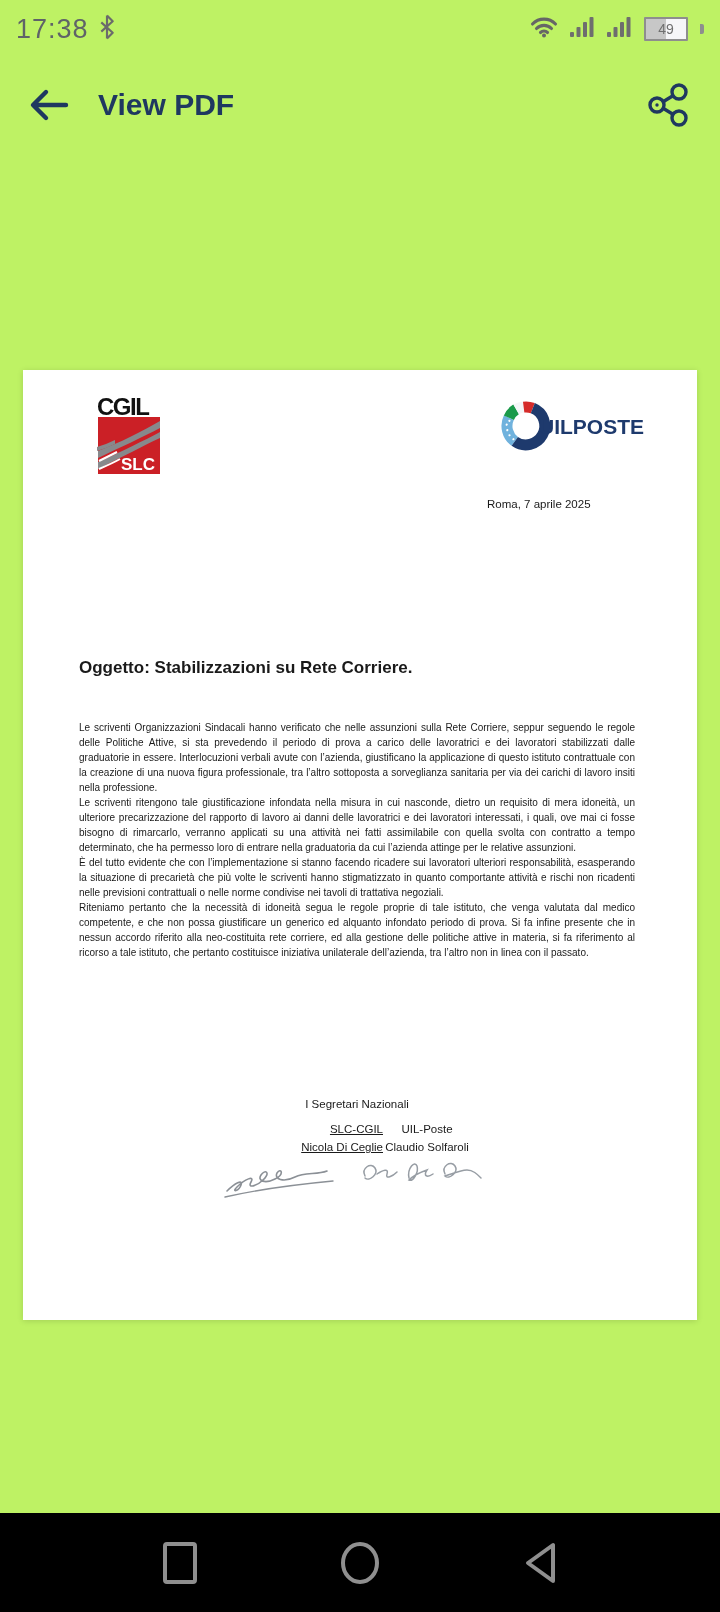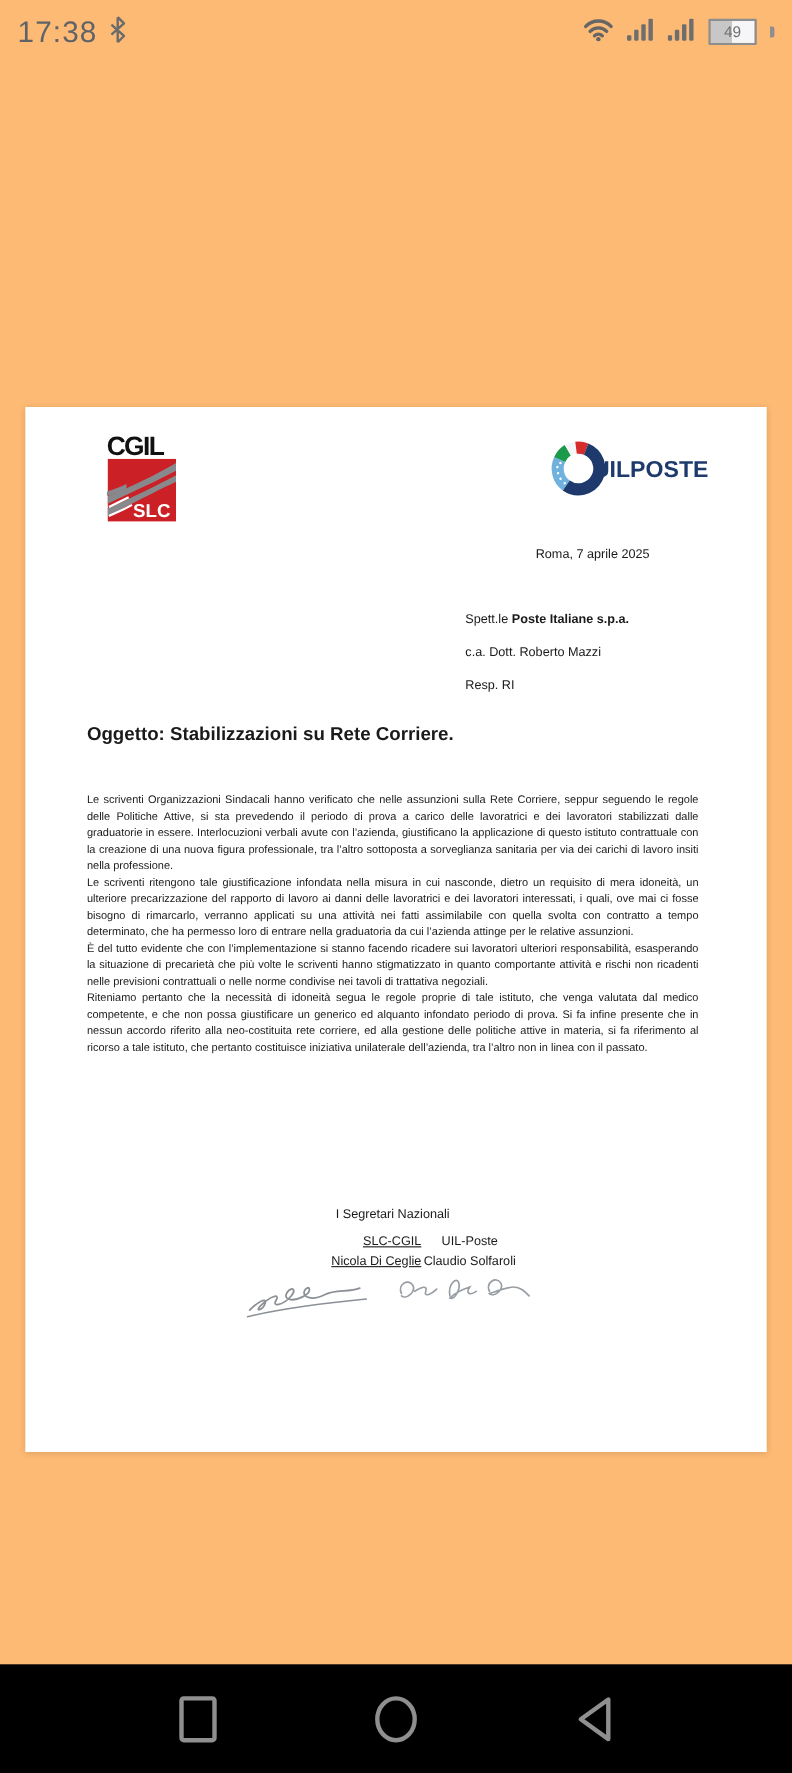--- a/index.html
+++ b/index.html
@@ -1,19 +1,19 @@
 <!DOCTYPE html>
 <html><head>
 <meta charset="utf-8">
 <style>
   * { margin:0; padding:0; box-sizing:border-box; }
   html,body { background:#d8d8da; }
   .screen {
     position:relative; width:720px; height:1612px;
-    background:#fdba74; overflow:hidden; margin:0 auto;
+    background:#bef264; overflow:hidden; margin:0 auto;
     font-family:"Liberation Sans","DejaVu Sans",sans-serif;
   }
 
   
   .status-bar {
     position:absolute; top:0; left:0; width:720px; height:58px;
     display:flex; align-items:center; padding:0 16px; color:#636363;
   }
   .status-left { display:flex; align-items:center; gap:10px; }
   .status-time { font-size:27px; letter-spacing:1px; color:#5f6368; }
@@ -110,20 +110,37 @@
           <rect x="19.5" y="1" width="4" height="20" rx="1" fill="#6e6e6e"></rect>
         </svg>
       </span>
       <span class="battery">
         <span class="battery-num">49</span>
       </span>
       <span class="battery-nub"></span>
     </div>
   </div>
 
+  <div class="app-header">
+    <div class="back-btn">
+      <svg width="42" height="34" viewBox="0 0 42 34">
+        <path d="M38 17 L6 17 M18 4 L5 17 L18 30" fill="none" stroke="#1f3860" stroke-width="4.4" stroke-linecap="round" stroke-linejoin="round"></path>
+      </svg>
+    </div>
+    <div class="header-title">View PDF</div>
+    <div class="share-btn">
+      <svg width="46" height="44" viewBox="0 0 46 44">
+        <circle cx="12" cy="22" r="7" fill="none" stroke="#1f3860" stroke-width="3.4"></circle>
+        <circle cx="12" cy="22" r="1.7" fill="#1f3860"></circle>
+        <circle cx="34" cy="9" r="7" fill="none" stroke="#1f3860" stroke-width="3.4"></circle>
+        <circle cx="34" cy="35" r="7" fill="none" stroke="#1f3860" stroke-width="3.4"></circle>
+        <path d="M18.5 18.5 L27.5 13 M18.5 25.5 L27.5 31" stroke="#1f3860" stroke-width="3.4"></path>
+      </svg>
+    </div>
+  </div>
 
   <div class="pdf-page">
 
     <div class="logo-cgil">
       <div class="cgil-word">CGIL</div>
       <svg width="64" height="58" viewBox="0 0 64 58">
         <rect x="1" y="0" width="62" height="57" fill="#cb2026"></rect>
         <path d="M1 34 C22 26 46 14 63 4 L63 11 C46 20 22 31 1 41 Z" fill="#87898c"></path>
         <path d="M1 45 C24 35 48 23 63 15 L63 21 C48 28 25 40 1 52 Z" fill="#87898c"></path>
         <path d="M0 30 C6 28 12 26 18 23 L18 27 C12 30 6 32 0 34 Z" fill="#87898c"></path>
@@ -146,25 +163,20 @@
           <circle cx="8.8" cy="35" r="1.1" fill="#fff"></circle>
           <circle cx="11.6" cy="39.8" r="1.1" fill="#fff"></circle>
           <circle cx="12.2" cy="21" r="1.1" fill="#fff"></circle>
         </g>
         <text x="40" y="38" font-family="Liberation Sans, sans-serif" font-size="21" font-weight="800" fill="#1e3a6d">UILPOSTE</text>
       </svg>
     </div>
 
     <div class="doc-date">Roma, 7 aprile 2025</div>
 
-    <div class="doc-addr">
-      <div class="addr-line"><span>Spett.le </span><b>Poste Italiane s.p.a.</b></div>
-      <div class="addr-line">c.a. Dott. Roberto Mazzi</div>
-      <div class="addr-line">Resp. RI</div>
-    </div>
 
     <div class="doc-subject">Oggetto: Stabilizzazioni su Rete Corriere.</div>
 
     <div class="doc-body">
       <p>Le scriventi Organizzazioni Sindacali hanno verificato che nelle assunzioni sulla Rete Corriere, seppur seguendo le regole delle Politiche Attive, si sta prevedendo il periodo di prova a carico delle lavoratrici e dei lavoratori stabilizzati dalle graduatorie in essere. Interlocuzioni verbali avute con l’azienda, giustificano la applicazione di questo istituto contrattuale con la creazione di una nuova figura professionale, tra l’altro sottoposta a sorveglianza sanitaria per via dei carichi di lavoro insiti nella professione.</p>
       <p>Le scriventi ritengono tale giustificazione infondata nella misura in cui nasconde, dietro un requisito di mera idoneità, un ulteriore precarizzazione del rapporto di lavoro ai danni delle lavoratrici e dei lavoratori interessati, i quali, ove mai ci fosse bisogno di rimarcarlo, verranno applicati su una attività nei fatti assimilabile con quella svolta con contratto a tempo determinato, che ha permesso loro di entrare nella graduatoria da cui l’azienda attinge per le relative assunzioni.</p>
       <p>È del tutto evidente che con l’implementazione si stanno facendo ricadere sui lavoratori ulteriori responsabilità, esasperando la situazione di precarietà che più volte le scriventi hanno stigmatizzato in quanto comportante attività e rischi non ricadenti nelle previsioni contrattuali o nelle norme condivise nei tavoli di trattativa negoziali.</p>
       <p>Riteniamo pertanto che la necessità di idoneità segua le regole proprie di tale istituto, che venga valutata dal medico competente, e che non possa giustificare un generico ed alquanto infondato periodo di prova. Si fa infine presente che in nessun accordo riferito alla neo-costituita rete corriere, ed alla gestione delle politiche attive in materia, si fa riferimento al ricorso a tale istituto, che pertanto costituisce iniziativa unilaterale dell’azienda, tra l’altro non in linea con il passato.</p>
     </div>
 

